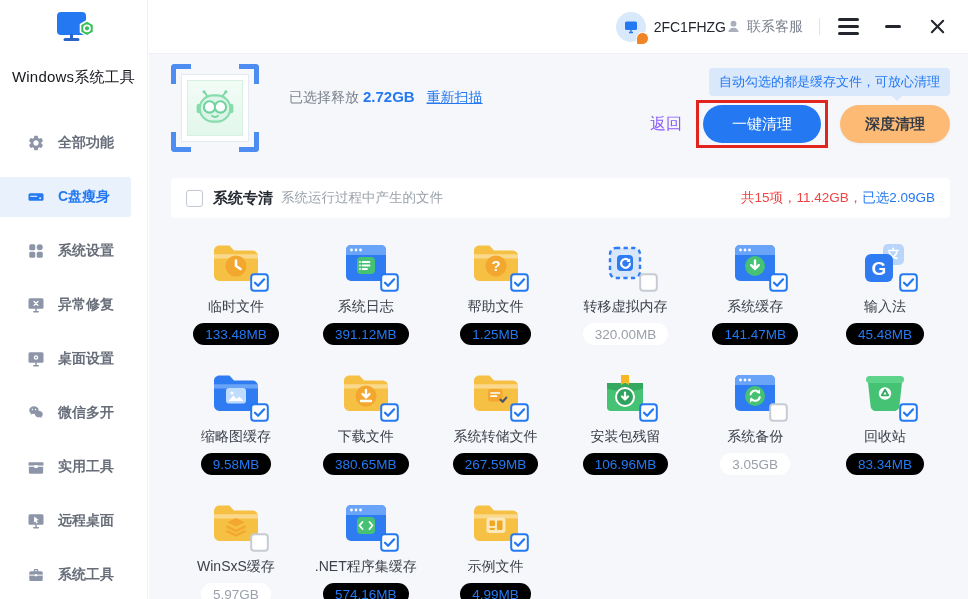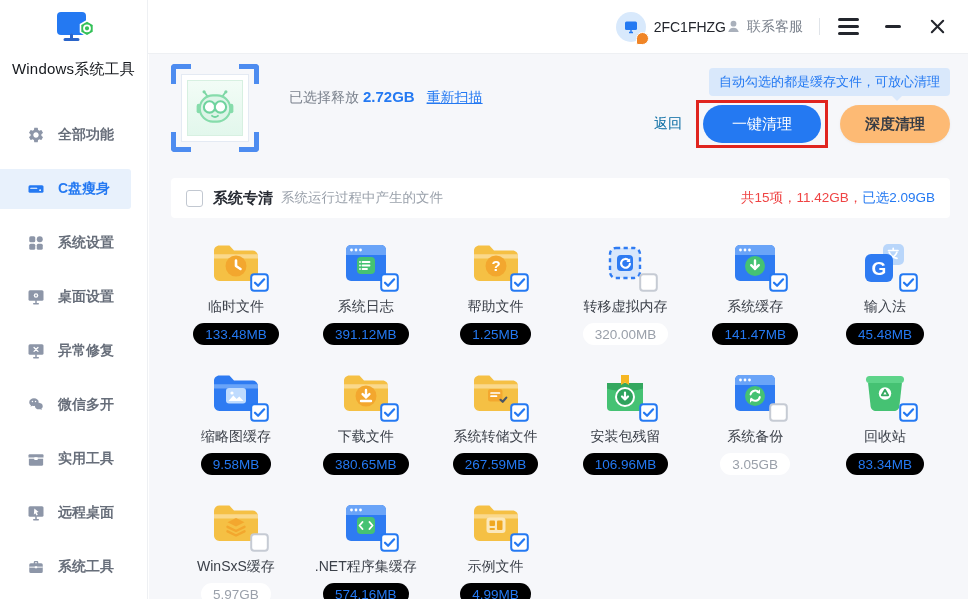--- a/index.html
+++ b/index.html
@@ -19,21 +19,21 @@
   .vdiv{width:1px;height:17px;background:#e0e4e9;margin-right:18px;}
   .menu-btn{display:flex;flex-direction:column;gap:4.5px;margin-right:26px;cursor:pointer;}
   .menu-btn i{display:block;width:21px;height:2.5px;background:#23262d;border-radius:2px;}
   .min-btn{width:18px;height:18px;display:flex;align-items:center;margin-right:26px;cursor:pointer;}
   .min-btn i{display:block;width:16px;height:2.2px;background:#23262d;border-radius:2px;}
   .close-btn{cursor:pointer;display:flex;align-items:center;}
 
   
   .sidebar{position:absolute;left:0;top:0;bottom:0;width:148px;background:#fff;border-right:1px solid #eef0f3;z-index:2;}
   .logo-wrap{padding-top:8px;display:flex;flex-direction:column;align-items:center;}
-  .app-title{margin-top:4px;font-size:15px;font-weight:500;color:#15181d;letter-spacing:.2px;}
+  .app-title{margin-top:12px;font-size:15px;font-weight:500;color:#15181d;letter-spacing:.2px;}
   .menu{margin-top:36px;}
   .side-item{height:40px;display:flex;align-items:center;padding-left:27px;margin-bottom:14px;cursor:pointer;
     color:#676e7a;font-size:14px;font-weight:bold;}
   .side-item .s-icon{width:18px;height:18px;margin-right:13px;color:#8d96a8;display:flex;align-items:center;justify-content:center;}
   .side-item.active{width:131px;background:#e8f1fc;border-radius:0 3px 3px 0;color:#2479f2;}
   .side-item.active .s-icon{color:#2479f2;}
   .s-icon svg{width:18px;height:18px;}
 
   
   .main{position:absolute;left:149px;top:54px;right:0;bottom:0;background:#f6f7fa;}
@@ -51,21 +51,21 @@
   .scan-title{font-size:20px;font-weight:700;color:#23262e;}
   .scan-title .total{color:#2479f2;font-size:21px;margin-left:6px;}
   .scan-sub{margin-top:11px;font-size:14px;color:#7b828d;}
   .scan-sub .sel{color:#2479f2;font-weight:700;font-size:15px;margin:0 4px;}
   .scan-sub .rescan{color:#2479f2;text-decoration:underline;cursor:pointer;margin-left:4px;}
   .header-right{margin-left:auto;display:flex;flex-direction:column;align-items:flex-end;}
   .tooltip{position:relative;margin-top:4px;background:#d9e8fb;color:#2479f2;font-size:13px;
     padding:5px 10px;border-radius:4px;}
   .tooltip:after{content:"";position:absolute;left:76%;top:100%;border:5px solid transparent;border-top-color:#d9e8fb;}
   .actions{display:flex;align-items:center;margin-top:9px;}
-  .back-link{color:#0369a1;font-size:14px;cursor:pointer;}
+  .back-link{color:#8b5cf6;font-size:16px;cursor:pointer;}
   .clean-wrap{position:relative;margin:0 19px 0 21px;}
   .btn-clean{width:118px;height:38px;border:none;border-radius:19px;background:#2479f2;color:#fff;
     font-size:15px;cursor:pointer;}
   .red-box{position:absolute;left:-7px;right:-7px;top:-5px;bottom:-5px;border:3px solid #e0251f;pointer-events:none;}
   .btn-deep{width:110px;height:38px;border:none;border-radius:19px;background:#fdba74;color:#383d45;
     font-size:15px;cursor:pointer;box-shadow:0 1px 3px rgba(20,40,80,.05);font-weight:bold;}
 
   
   .section-row{margin:26px 18px 0 22px;height:40px;background:#fff;border-radius:4px;
     display:flex;align-items:center;padding:0 15px;}
@@ -132,35 +132,35 @@
               <rect x="13" y="13" width="8" height="8" rx="2"></rect>
             </svg>
           </span>
     <span class="s-label">系统设置</span>
   </div>
         <div class="side-item">
     <span class="s-icon">
             <svg viewBox="0 0 24 24" fill="currentColor">
               <rect x="2" y="3" width="20" height="14" rx="2"></rect>
               <path d="M9 21h6M12 17v3.2" stroke="currentColor" stroke-width="2" stroke-linecap="round"></path>
+              <path d="M9.4 7.3l5.2 5.2M14.6 7.3l-5.2 5.2" stroke="#fff" stroke-width="1.8" stroke-linecap="round"></path>
+            </svg>
+          </span>
+    <span class="s-label">异常修复</span>
+  </div>
+        <div class="side-item">
+    <span class="s-icon">
+            <svg viewBox="0 0 24 24" fill="currentColor">
+              <rect x="2" y="3" width="20" height="14" rx="2"></rect>
+              <path d="M9 21h6M12 17v3.2" stroke="currentColor" stroke-width="2" stroke-linecap="round"></path>
               <circle cx="12" cy="10" r="3" fill="#fff"></circle>
               <circle cx="12" cy="10" r="1.2"></circle>
             </svg>
           </span>
     <span class="s-label">桌面设置</span>
-  </div>
-        <div class="side-item">
-    <span class="s-icon">
-            <svg viewBox="0 0 24 24" fill="currentColor">
-              <rect x="2" y="3" width="20" height="14" rx="2"></rect>
-              <path d="M9 21h6M12 17v3.2" stroke="currentColor" stroke-width="2" stroke-linecap="round"></path>
-              <path d="M9.4 7.3l5.2 5.2M14.6 7.3l-5.2 5.2" stroke="#fff" stroke-width="1.8" stroke-linecap="round"></path>
-            </svg>
-          </span>
-    <span class="s-label">异常修复</span>
   </div>
         <div class="side-item">
     <span class="s-icon">
             <svg viewBox="0 0 24 24" fill="currentColor">
               <path d="M9.3 3C5.8 3 3 5.3 3 8.2c0 1.6.9 3.1 2.3 4l-.6 2 2.2-1.1c.7.2 1.5.3 2.4.3 3.5 0 6.3-2.3 6.3-5.2S12.8 3 9.3 3z"></path>
               <path d="M16.2 9.1c2.7.3 4.8 2.2 4.8 4.4 0 1.3-.7 2.5-1.8 3.3l.5 1.7-1.9-1c-.6.2-1.3.3-2 .3-2.9 0-5.2-1.9-5.2-4.3 0-2.5 2.4-4.4 5.6-4.4z"></path>
               <circle cx="7.2" cy="7.3" r=".95" fill="#fff"></circle>
               <circle cx="11.4" cy="7.3" r=".95" fill="#fff"></circle>
             </svg>
           </span>

